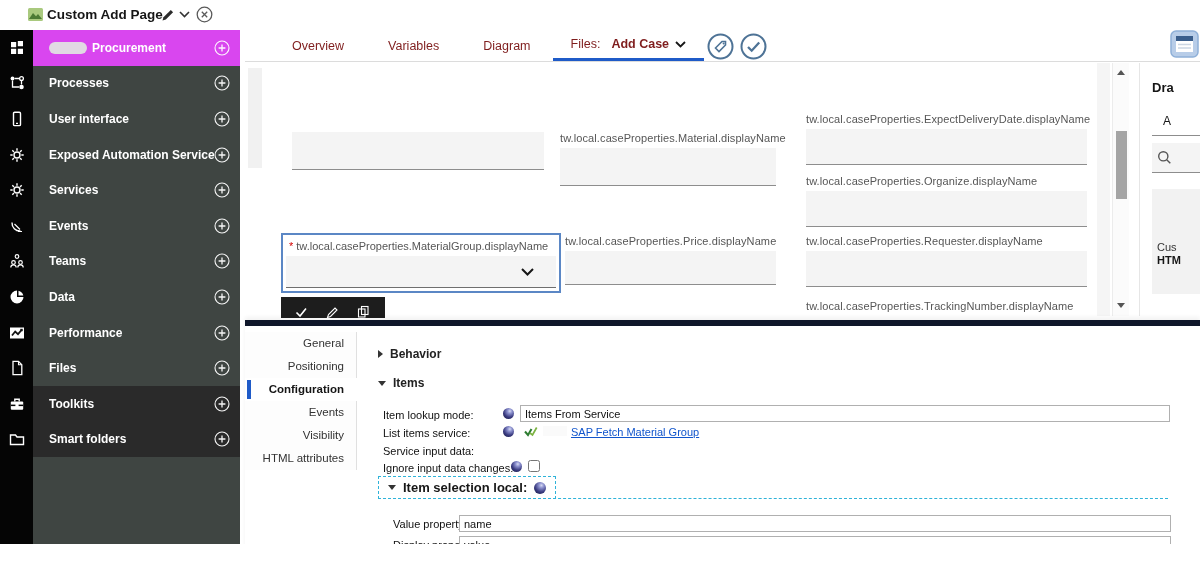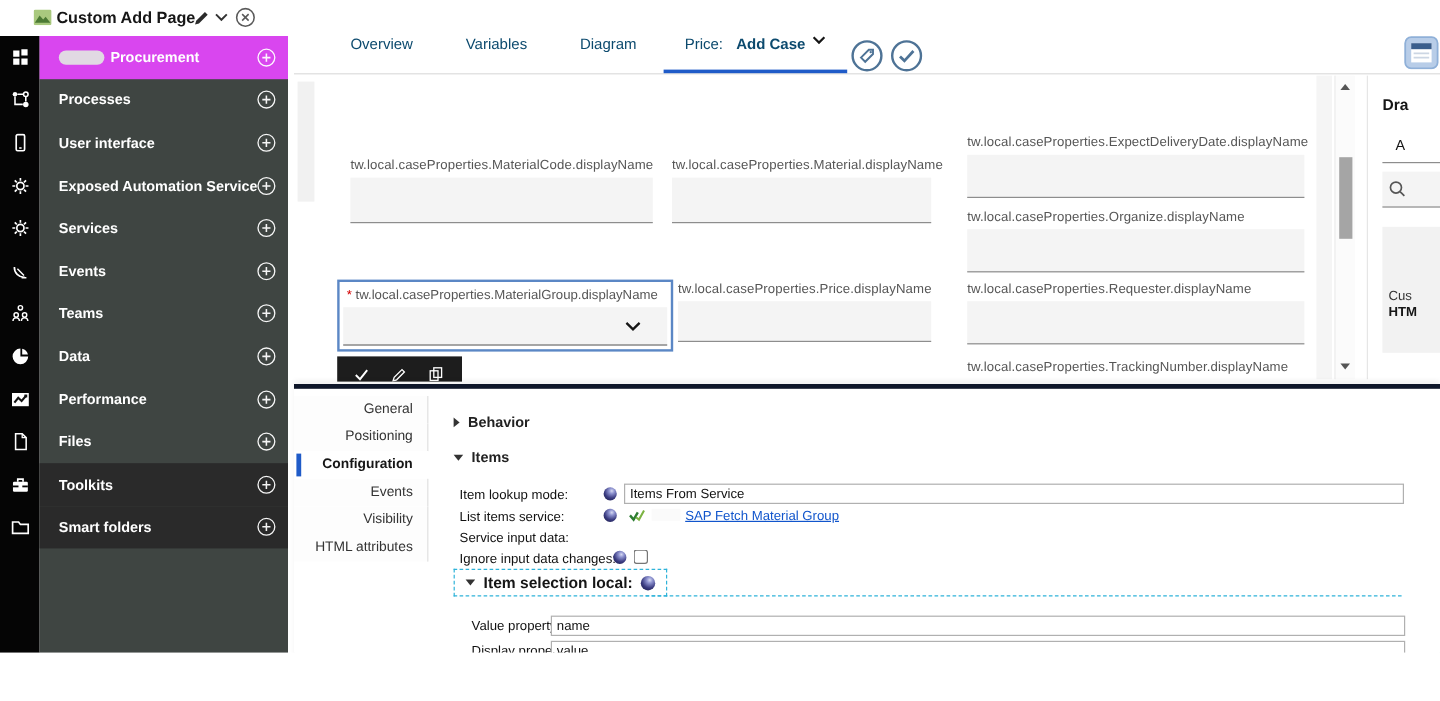--- a/index.html
+++ b/index.html
@@ -20,21 +20,21 @@
   .srow.sel{background:#d946ef}
   .srow.dark{background:#2a2a2a}
   .slabel{flex:1;font-size:12px;font-weight:bold;color:#fff;white-space:nowrap;overflow:hidden}
   .plus{width:16px;height:16px;flex:none;opacity:.95}
   .plus circle{fill:none;stroke:#fff;stroke-width:1.1}
   .plus path{stroke:#fff;stroke-width:1.3;fill:none}
   .redact{display:inline-block;width:38px;height:12px;background:#e2e2e2;border-radius:6px;margin-right:5px;opacity:.95}
 
   
   .tabbar{left:245px;top:30px;width:955px;height:32px;background:#fff;border-bottom:1px solid #dcdcdc;display:flex;align-items:stretch;padding-left:25px}
-  .tab{display:flex;align-items:flex-start;padding:0 22px;font-size:12.5px;color:#0c4a6e;cursor:pointer;white-space:nowrap}
+  .tab{display:flex;align-items:center;padding:0 22px;font-size:12.5px;color:#7f1d1d;cursor:pointer;white-space:nowrap}
   .tab.active{font-weight:normal;border-bottom:3px solid #1f5bc8;padding:0 18px;gap:6px}
   .tab .pfx{margin-right:5px}
   .circle-btn{width:27px;height:27px;margin:2px 3px 0 3px;align-self:center;cursor:pointer}
 
   
   .flabel{font-size:11px;color:#565656;margin-bottom:4px;white-space:nowrap;letter-spacing:.1px}
   .finput{background:#f4f4f4;border-bottom:1px solid #8d8d8d}
   .selbox{border:2px solid #5b87c5;background:#fff}
   .selinner{position:absolute;left:3px;right:3px;bottom:3px;height:32px;background:#f4f4f4;border-bottom:1px solid #6f6f6f}
   .req{color:#d40000;font-size:11px;margin-right:3px}
@@ -44,21 +44,21 @@
   .tri-dn{width:0;height:0;border-top:5px solid #555;border-left:4px solid transparent;border-right:4px solid transparent}
 
   
   .palette{left:1143px;top:63px;width:57px;height:255px;background:#fff;overflow:hidden}
   .pal-head{font-size:13px;font-weight:bold;color:#161616;white-space:nowrap}
   .pal-tab{border-bottom:1px solid #8d8d8d;background:#fff;display:flex;align-items:center;font-size:12px;color:#161616}
   .pal-search{background:#f4f4f4;border-bottom:1px solid #8d8d8d;display:flex;align-items:center;padding-left:5px}
   .pal-tile{background:#f2f2f2;font-size:11px;color:#333}
 
   
-  .props{left:245px;top:320px;width:955px;height:264px;background:#fff;border-top:4px solid #0f172a;box-shadow:0 -3px 4px rgba(0,0,0,.05)}
+  .props{left:245px;top:320px;width:955px;height:264px;background:#fff;border-top:6px solid #0f172a;box-shadow:0 -3px 4px rgba(0,0,0,.05)}
   .ptabs{position:absolute;left:0;top:6px;width:112px}
   .ptab{position:relative;height:23px;line-height:23px;text-align:right;padding-right:12px;font-size:11.5px;color:#333;border-right:1px solid #e0e0e0;cursor:pointer;background:#fdfdfd}
   .ptab.active{background:#fff;border-right:1px solid #fff;font-weight:bold;color:#161616}
   .pbar{position:absolute;left:2px;top:2px;width:4px;height:19px;background:#1f5bc8}
   .pcontent{position:absolute;left:130px;top:0;width:820px;height:264px}
   .sect{position:absolute;display:flex;align-items:center;gap:7px;font-size:12px;font-weight:bold;color:#222}
   .prow-label{position:absolute;font-size:11px;color:#111;white-space:nowrap}
   .sphere{display:inline-block;width:11px;height:11px;border-radius:50%;background:radial-gradient(circle at 62% 28%,#d7daf2 0%,#8d92cf 22%,#3a3b80 58%,#14163f 100%)}
   .tri-r{width:0;height:0;border-left:5px solid #333;border-top:4px solid transparent;border-bottom:4px solid transparent}
   .tri-d{width:0;height:0;border-top:5px solid #333;border-left:4px solid transparent;border-right:4px solid transparent}
@@ -271,21 +271,21 @@
     <div class="tab">
         <span>Overview</span>
       </div>
     <div class="tab">
         <span>Variables</span>
       </div>
     <div class="tab">
         <span>Diagram</span>
       </div>
     <div class="tab active">
-      <span class="pfx">Price:</span>
+      <span class="pfx">Files:</span>
       <span style="font-weight:bold">Add Case</span>
       <svg width="11" height="7" viewBox="0 0 11 7">
           <path d="M1 1 L5.5 5.5 L10 1" stroke="#161616" stroke-width="1.8" fill="none"></path>
         </svg>
     </div>
     <svg class="circle-btn" viewBox="0 0 27 27">
         <circle cx="13.5" cy="13.5" r="12" fill="none" stroke="#4e7396" stroke-width="2"></circle>
         <path d="M8.5 15 L15 8.5 H18.5 V12 L12 18.5 Z" fill="none" stroke="#4e7396" stroke-width="1.6"></path>
         <circle cx="16.6" cy="10.4" r="1" fill="#4e7396"></circle>
       </svg>
@@ -300,21 +300,20 @@
         <rect x="1" y="1" width="27" height="26" rx="5" fill="#b8cde8" stroke="#8fb0d8" stroke-width="1.5"></rect>
         <rect x="6" y="6" width="17" height="16" fill="#fff"></rect>
         <rect x="6" y="6" width="17" height="5" fill="#3a5e8c"></rect>
         <path d="M8 14.5h13M8 18h13" stroke="#ccd6e3" stroke-width="1.6"></path>
       </svg>
   </span>
 
   <div class="abs" style="left:248px;top:68px;width:14px;height:100px;background:#f1f1f1"></div>
 
   <div class="abs" style="left:292px;top:132px;width:252px">
-    <div class="flabel">tw.local.caseProperties.MaterialCode.displayName</div>
     <div class="finput" style="height:38px"></div>
   </div>
 
   <div class="abs" style="left:560px;top:132px;width:216px">
     <div class="flabel">tw.local.caseProperties.Material.displayName</div>
     <div class="finput" style="height:38px"></div>
   </div>
 
   <div class="abs" style="left:806px;top:113px;width:281px">
     <div class="flabel">tw.local.caseProperties.ExpectDeliveryDate.displayName</div>

